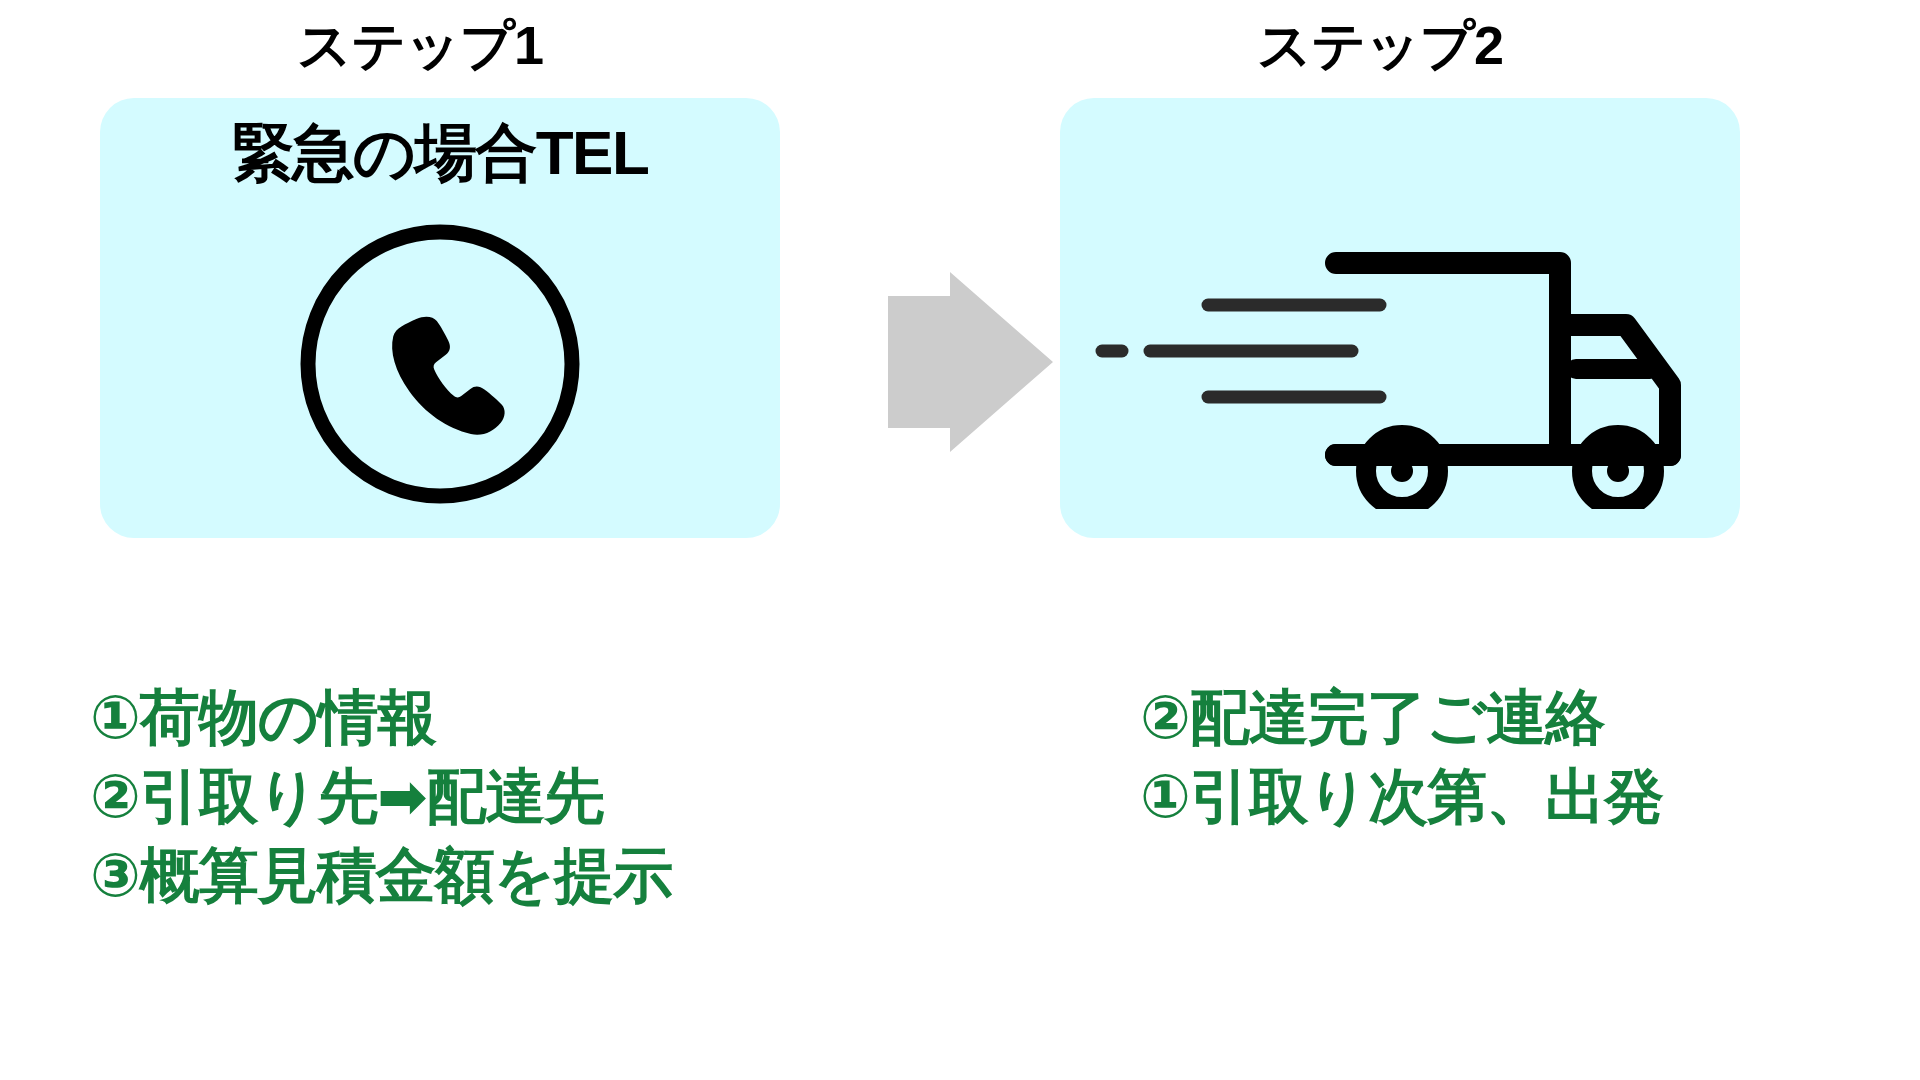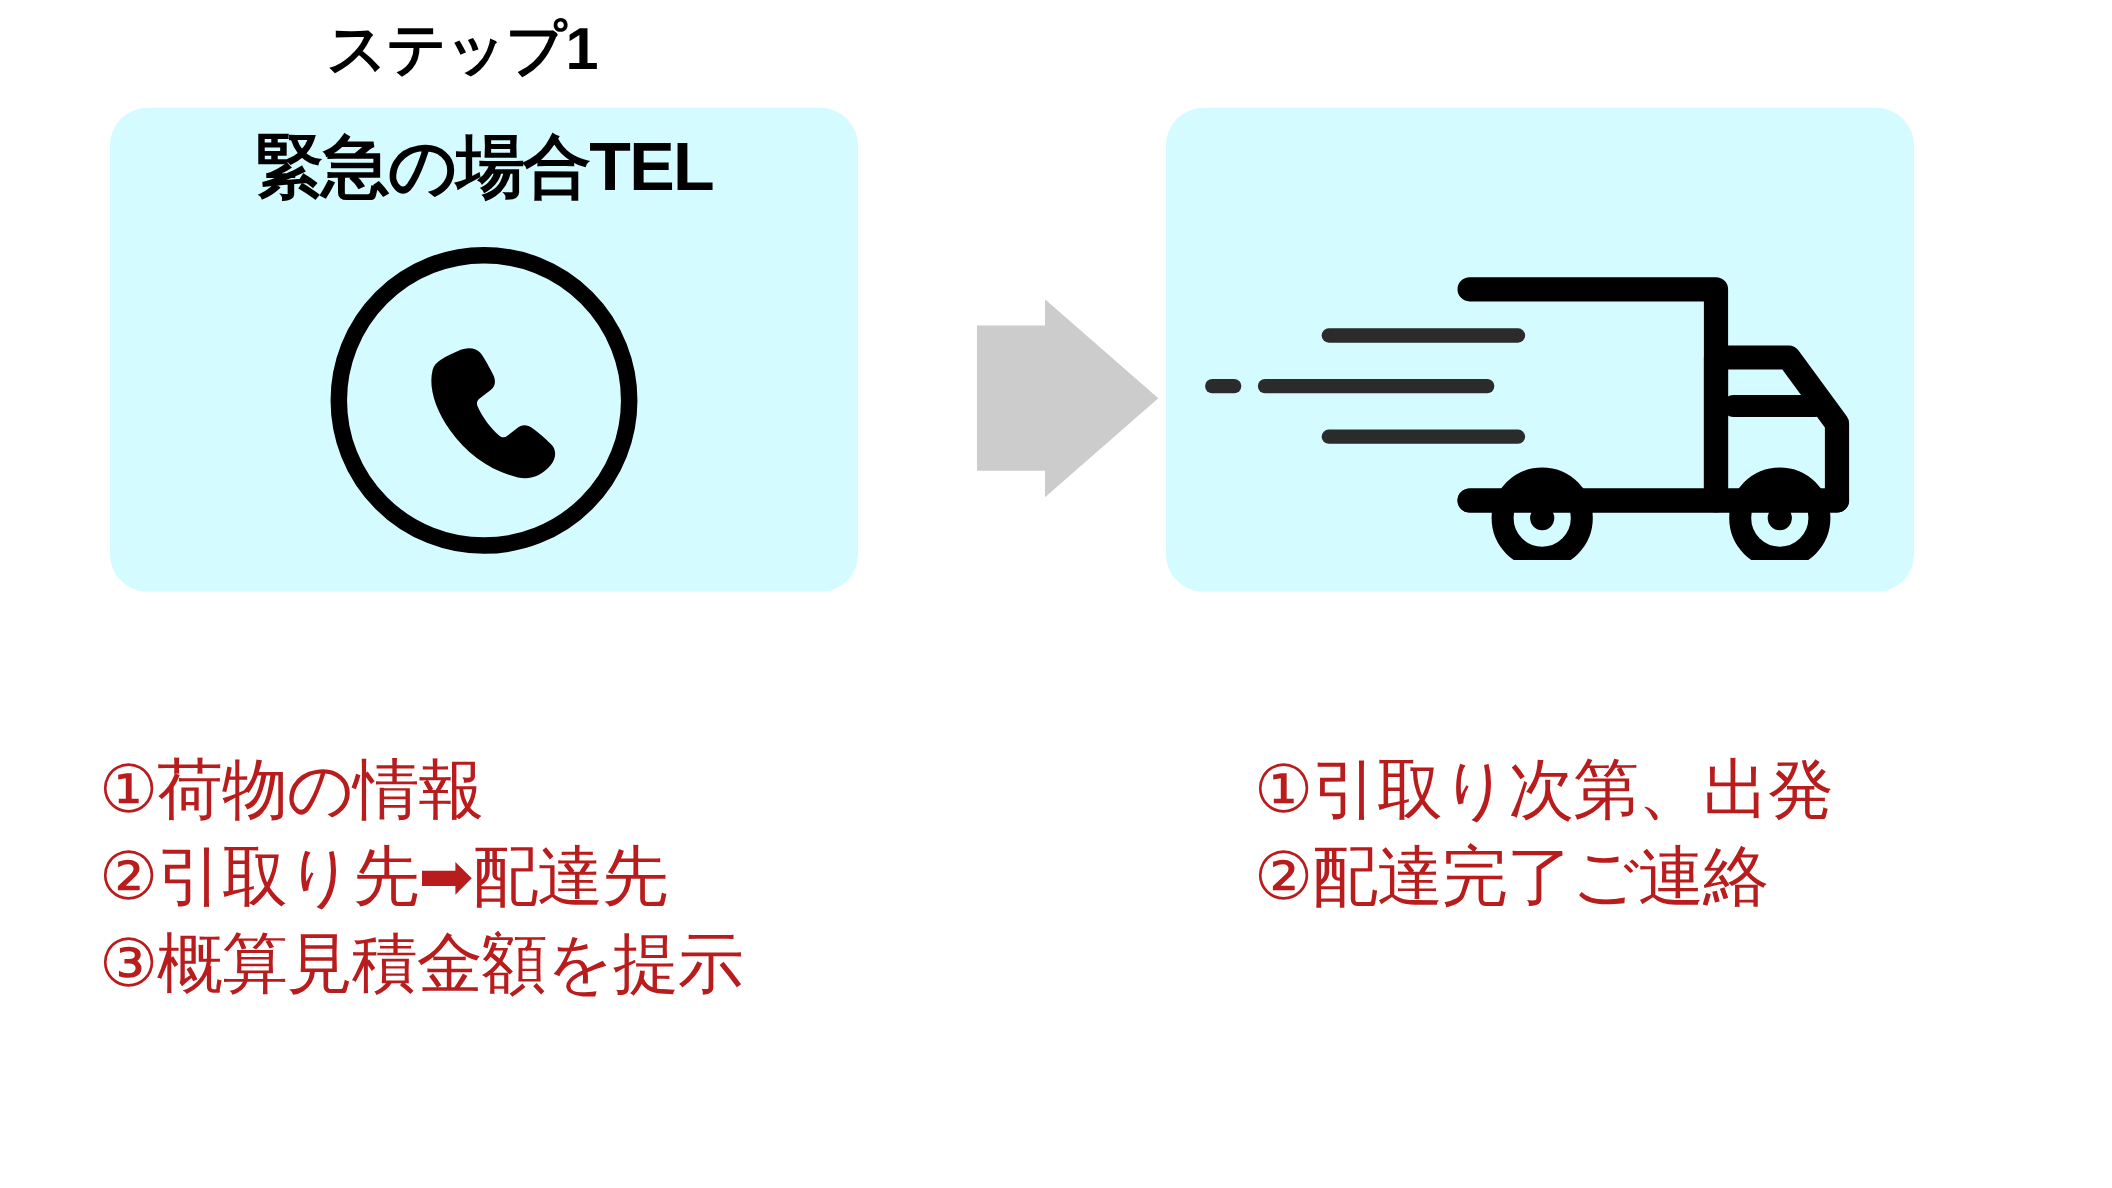--- a/index.html
+++ b/index.html
@@ -95,25 +95,25 @@
   .list {
     position: absolute;
     top: 678px;
     left: 20px;
     width: 760px;
   }
   .col-right .list { left: 110px; }
 
   .list-item {
     font-size: 60px;
-    font-weight: 400;
+    font-weight: 700;
     line-height: 1.32;
     letter-spacing: -1px;
     white-space: nowrap;
-    color: #b91c1c;
+    color: #15803d;
   }
 
   svg { display: block; }
 </style>
 </head>
 <body>
 
 <div class="stage">
 
   <div class="col col-left">
@@ -160,20 +160,21 @@
   </div>
 
   <div class="chevron">
     <svg width="165" height="180" viewBox="0 0 165 180" aria-hidden="true">
       <polygon points="0,24 0,156 62,156 62,180 165,90 62,0 62,24" fill="#cccccc"></polygon>
     </svg>
   </div>
 
   <div class="col col-right">
 
+    <div class="step-label">ステップ2</div>
 
     <div class="card">
 
 
       <div class="card-icon">
         <svg width="620" height="290" viewBox="0 0 620 290" aria-hidden="true">
 
           <g stroke="#2b2b2b" stroke-linecap="round" fill="none">
             <line x1="118" y1="86" x2="290" y2="86" stroke-width="13"></line>
             <line x1="60" y1="132" x2="262" y2="132" stroke-width="13"></line>
@@ -194,19 +195,19 @@
 
           <circle cx="528" cy="252" r="36" fill="none" stroke="#000000" stroke-width="20"></circle>
           <circle cx="528" cy="252" r="11" fill="#000000"></circle>
 
         </svg>
       </div>
 
     </div>
 
     <div class="list">
+      <div class="list-item">②配達完了ご連絡</div>
       <div class="list-item">①引取り次第、出発</div>
-      <div class="list-item">②配達完了ご連絡</div>
     </div>
 
   </div>
 
 </div>
 
 </body></html>

